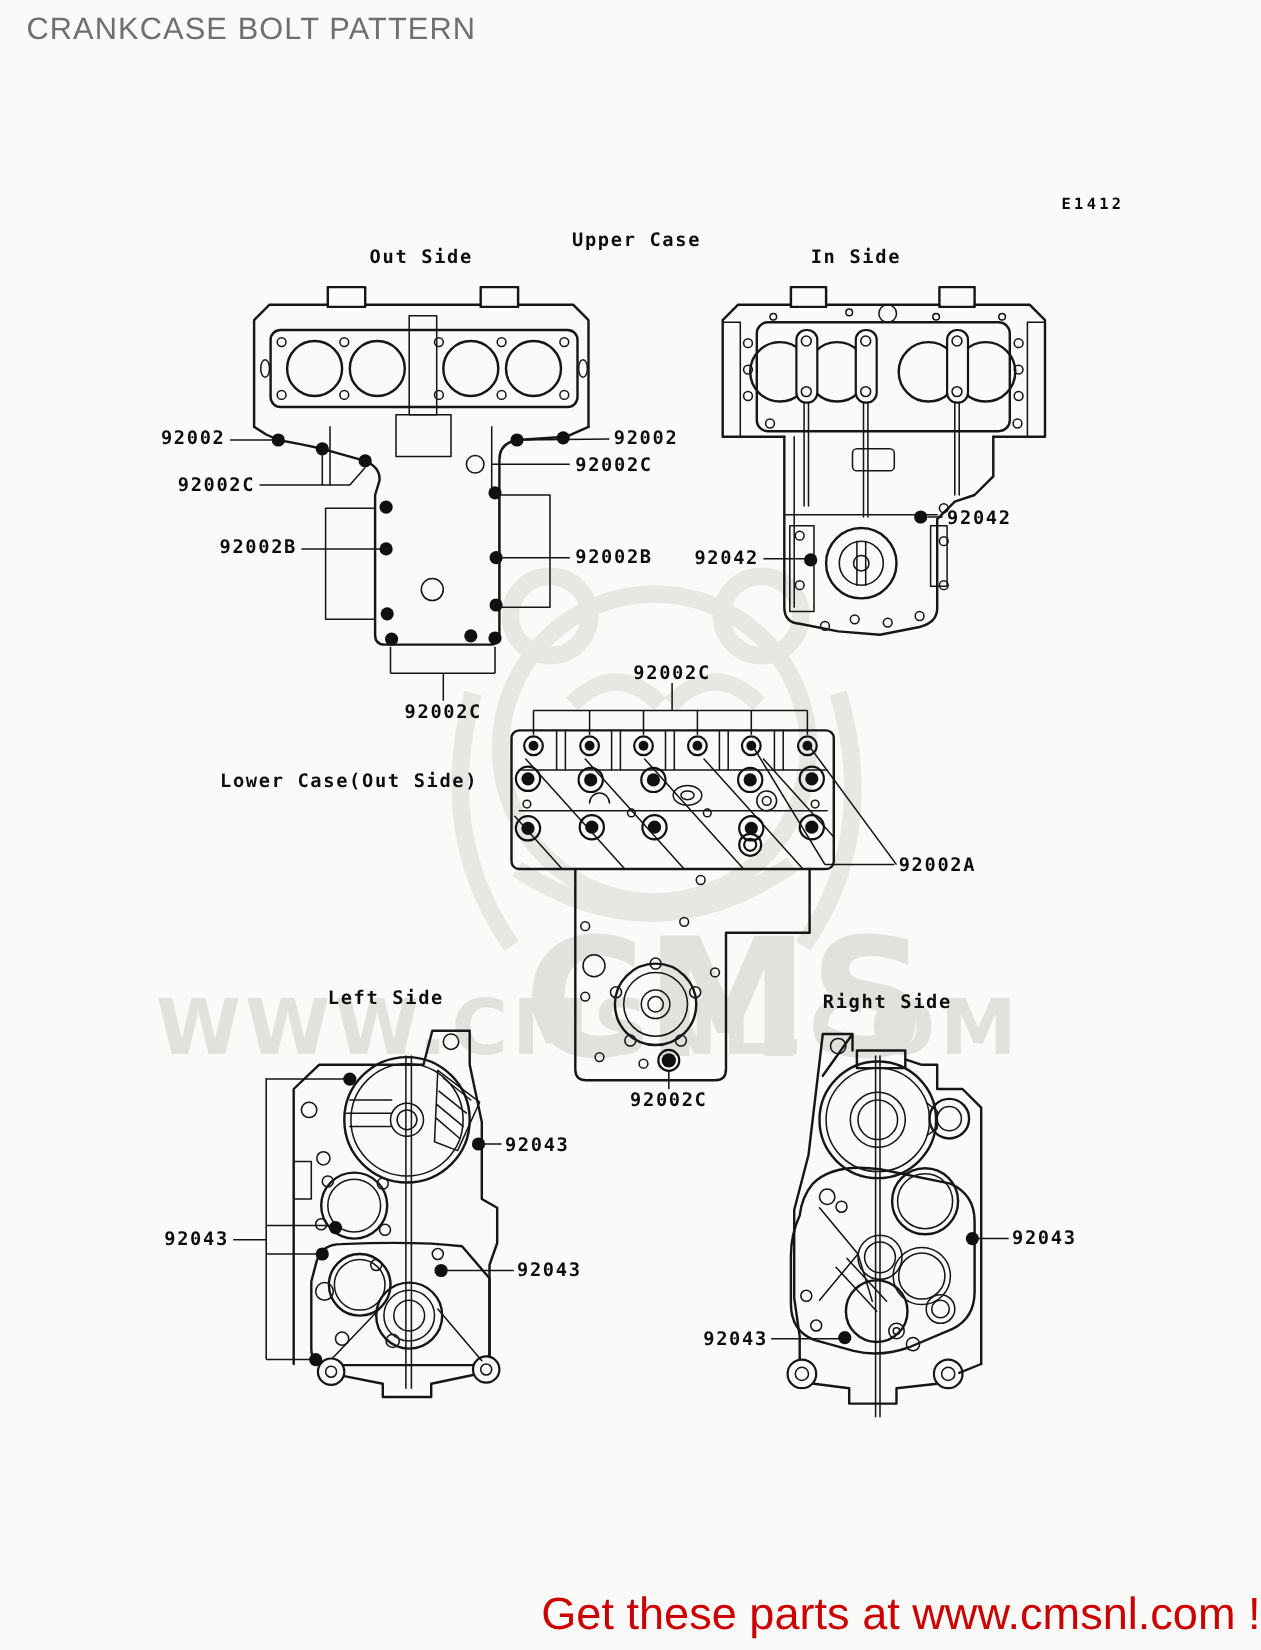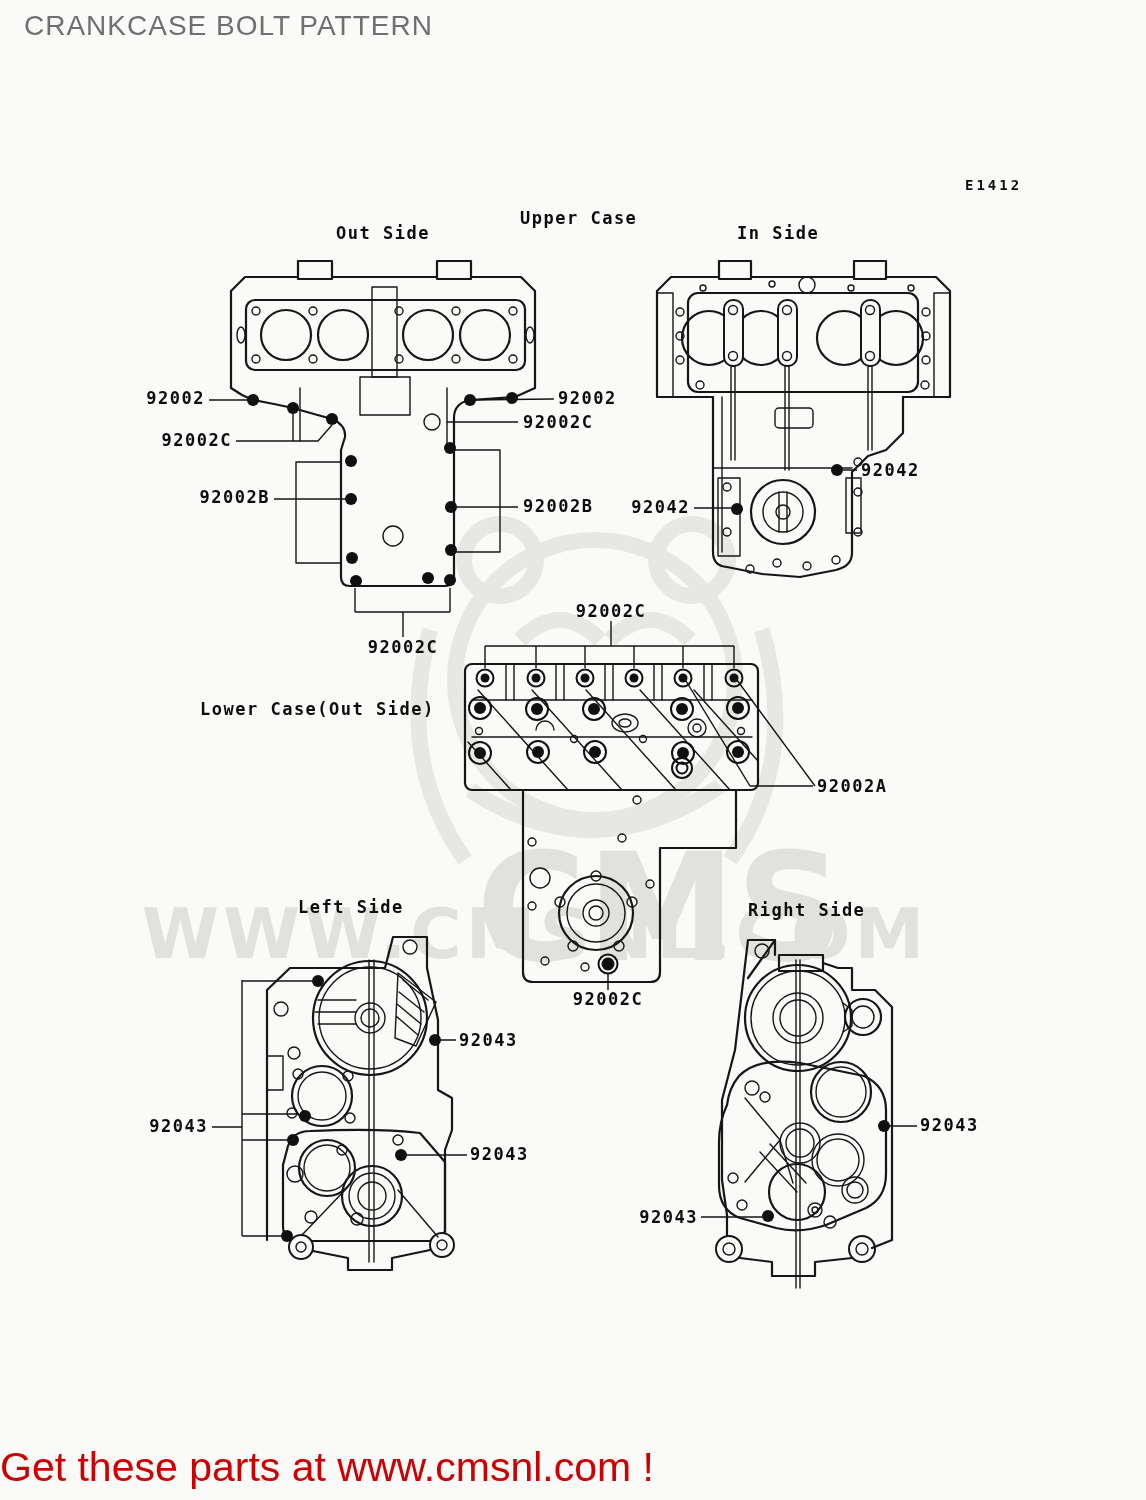--- a/index.html
+++ b/index.html
@@ -2,21 +2,21 @@
 <html><head>
 <meta charset="utf-8">
 <style>
   html,body{margin:0;padding:0;}
   body{width:1146px;height:1500px;background:#fafaf8;position:relative;
        font-family:"Liberation Sans",sans-serif;overflow:hidden;}
   #page{position:absolute;inset:0;width:1146px;height:1300px;}
   h1#title{position:absolute;left:24px;top:10px;margin:0;font-size:28px;
        font-weight:400;letter-spacing:1px;color:#6f6f6f;z-index:3;}
   svg#diagram{position:absolute;left:0;top:0;z-index:1;}
-  #footer{position:absolute;left:0;top:1444px;width:100%;text-align:left;
+  #footer{position:absolute;left:0;top:1444px;width:100%;text-align:right;
        font-size:41px;color:#cc0000;z-index:3;}
   
   .o{fill:none;stroke:#161616;stroke-width:2.2;stroke-linejoin:round;stroke-linecap:round;}
   .d{fill:none;stroke:#161616;stroke-width:1.4;stroke-linejoin:round;stroke-linecap:round;}
   .w{fill:#fafaf8;stroke:#161616;stroke-width:2;}
   .dot{fill:#101010;stroke:none;}
   .ring{fill:none;stroke:#101010;stroke-width:2;}
   .ld{fill:none;stroke:#141414;stroke-width:1.4;}
   .lbl{font-family:"DejaVu Sans Mono",monospace;font-weight:bold;font-size:17px;
        letter-spacing:1.5px;fill:#0d0d0d;}

